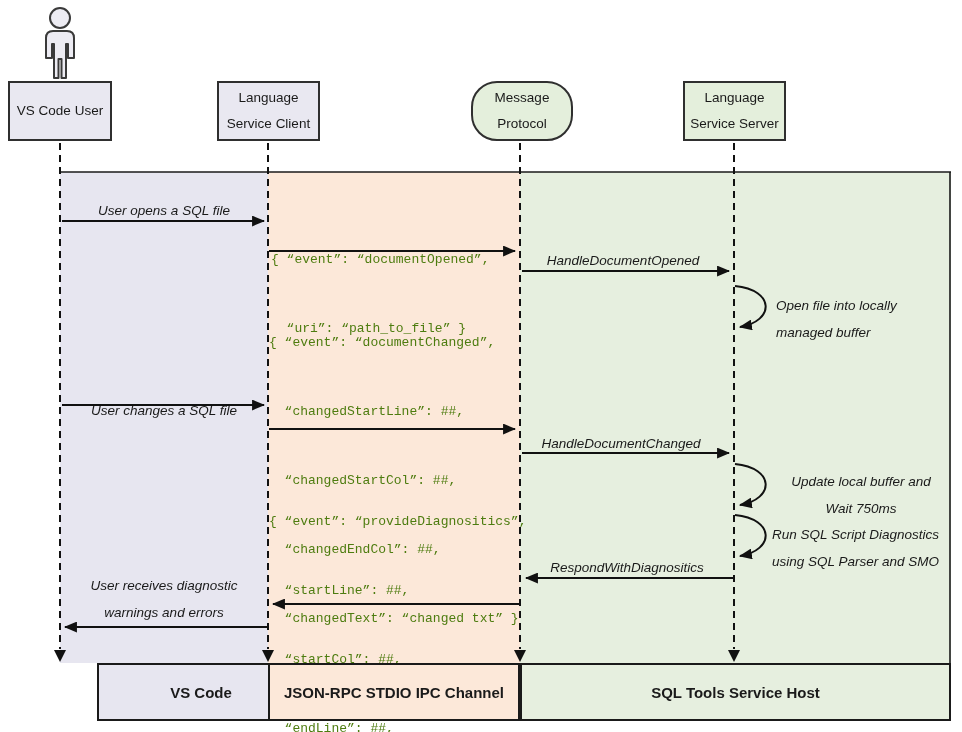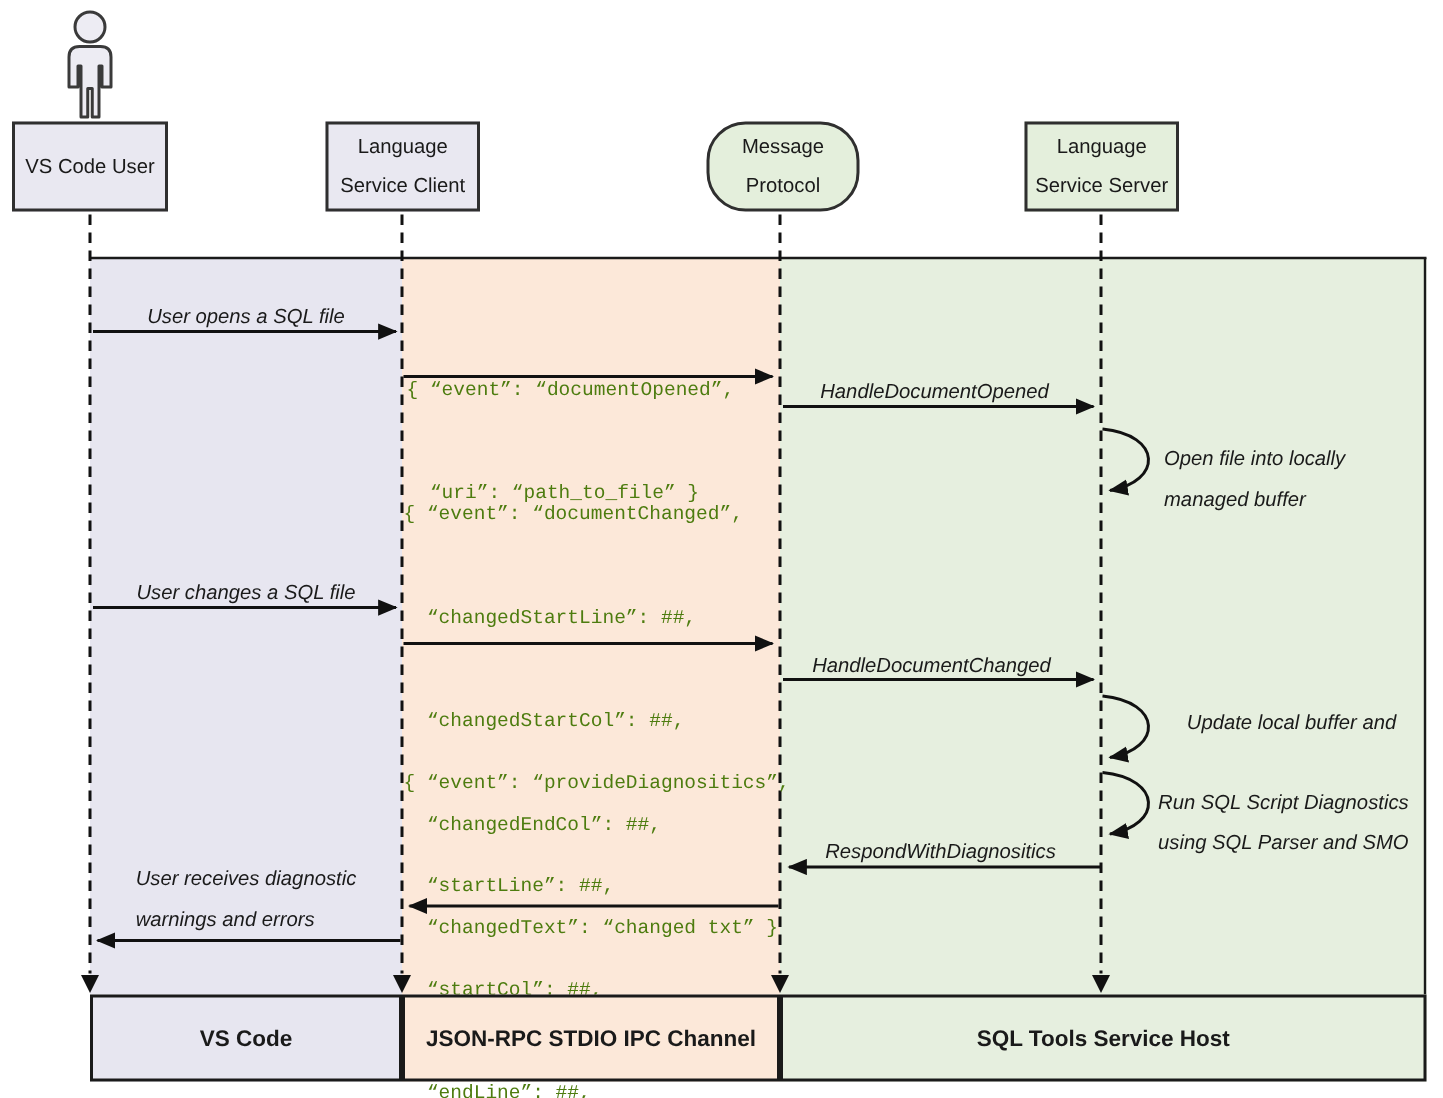--- a/index.html
+++ b/index.html
@@ -12,30 +12,30 @@
   .lane-ipc{left:268px;width:252px;background:#fce8d9;}
   .lane-host{left:520px;width:431px;background:#e6efdf;}
   
   .hbox{position:absolute;top:81px;height:60px;border:2px solid #2f2f2f;box-sizing:border-box;
         display:flex;flex-direction:column;justify-content:center;align-items:center;
         font-size:13.5px;line-height:26px;text-align:center;}
   .hbox.gray{background:#e9e8f1;}
   .hbox.green{background:#e4efdc;}
   
   .msg{position:absolute;transform:translateX(-50%);font-style:italic;font-size:13.5px;
-       white-space:nowrap;}
+       white-space:nowrap;text-align:center;}
   .msg.two{line-height:27px;}
   .loop-label{position:absolute;font-style:italic;font-size:13.5px;line-height:27px;white-space:nowrap;}
   
   .jsonblock{position:absolute;font-family:"Liberation Mono",monospace;font-size:13px;
              line-height:23px;white-space:pre;color:#4d7c0f;}
   
   .fbox{position:absolute;top:663px;height:58px;border:2px solid #1a1a1a;box-sizing:border-box;
         display:flex;align-items:center;justify-content:center;font-weight:bold;font-size:15px;}
-  .fbox.gray{background:#e7e6f0;}
+  .fbox.gray{background:#e7e6f0;margin-left:37px;}
   .fbox.orange{background:#fce8d9;}
   .fbox.green{background:#e6efdf;}
   svg.overlay{position:absolute;left:0;top:0;}
 </style>
 </head>
 <body>
 
 <div class="canvas">
 
   <div class="lane lane-vscode"></div>
@@ -93,34 +93,35 @@
     <line x1="519" y1="604" x2="273" y2="604" stroke="#111" stroke-width="2" marker-end="url(#arrow)"></line>
     <line x1="267" y1="627" x2="65" y2="627" stroke="#111" stroke-width="2" marker-end="url(#arrow)"></line>
 
     <path d="M735,286 C775,290 775,321 740,327" fill="none" stroke="#111" stroke-width="2" marker-end="url(#arrow)"></path>
     <path d="M735,464 C775,468 775,499 740,505" fill="none" stroke="#111" stroke-width="2" marker-end="url(#arrow)"></path>
     <path d="M735,515 C775,519 775,550 740,556" fill="none" stroke="#111" stroke-width="2" marker-end="url(#arrow)"></path>
   </svg>
 
   <div class="msg" style="left:164px;top:203px;">User opens a SQL file</div>
   <div class="msg" style="left:623px;top:253px;">HandleDocumentOpened</div>
-  <div class="msg" style="left:164px;top:387px;">User changes a SQL file</div>
+  <div class="msg" style="left:164px;top:403px;">User changes a SQL file</div>
   <div class="msg" style="left:621px;top:436px;">HandleDocumentChanged</div>
   <div class="msg" style="left:627px;top:560px;">RespondWithDiagnositics</div>
   <div class="msg two" style="left:164px;top:572px;">
     <div>User receives diagnostic</div>
     <div>warnings and errors</div>
   </div>
 
   <div class="loop-label" style="left:776px;top:292px;">
     <div>Open file into locally</div>
     <div>managed buffer</div>
   </div>
   <div class="loop-label" style="left:775px;top:468px;width:172px;text-align:center;">
     <div>Update local buffer and</div>
+    <div>Wait 750ms</div>
   </div>
   <div class="loop-label" style="left:772px;top:521px;text-align:right;">
     <div>Run SQL Script Diagnostics</div>
     <div>using SQL Parser and SMO</div>
   </div>
 
   <div class="jsonblock" style="left:271px;top:202px;">
     <div>{ “event”: “documentOpened”,</div>
     <div>  “uri”: “path_to_file” }</div>
   </div>

